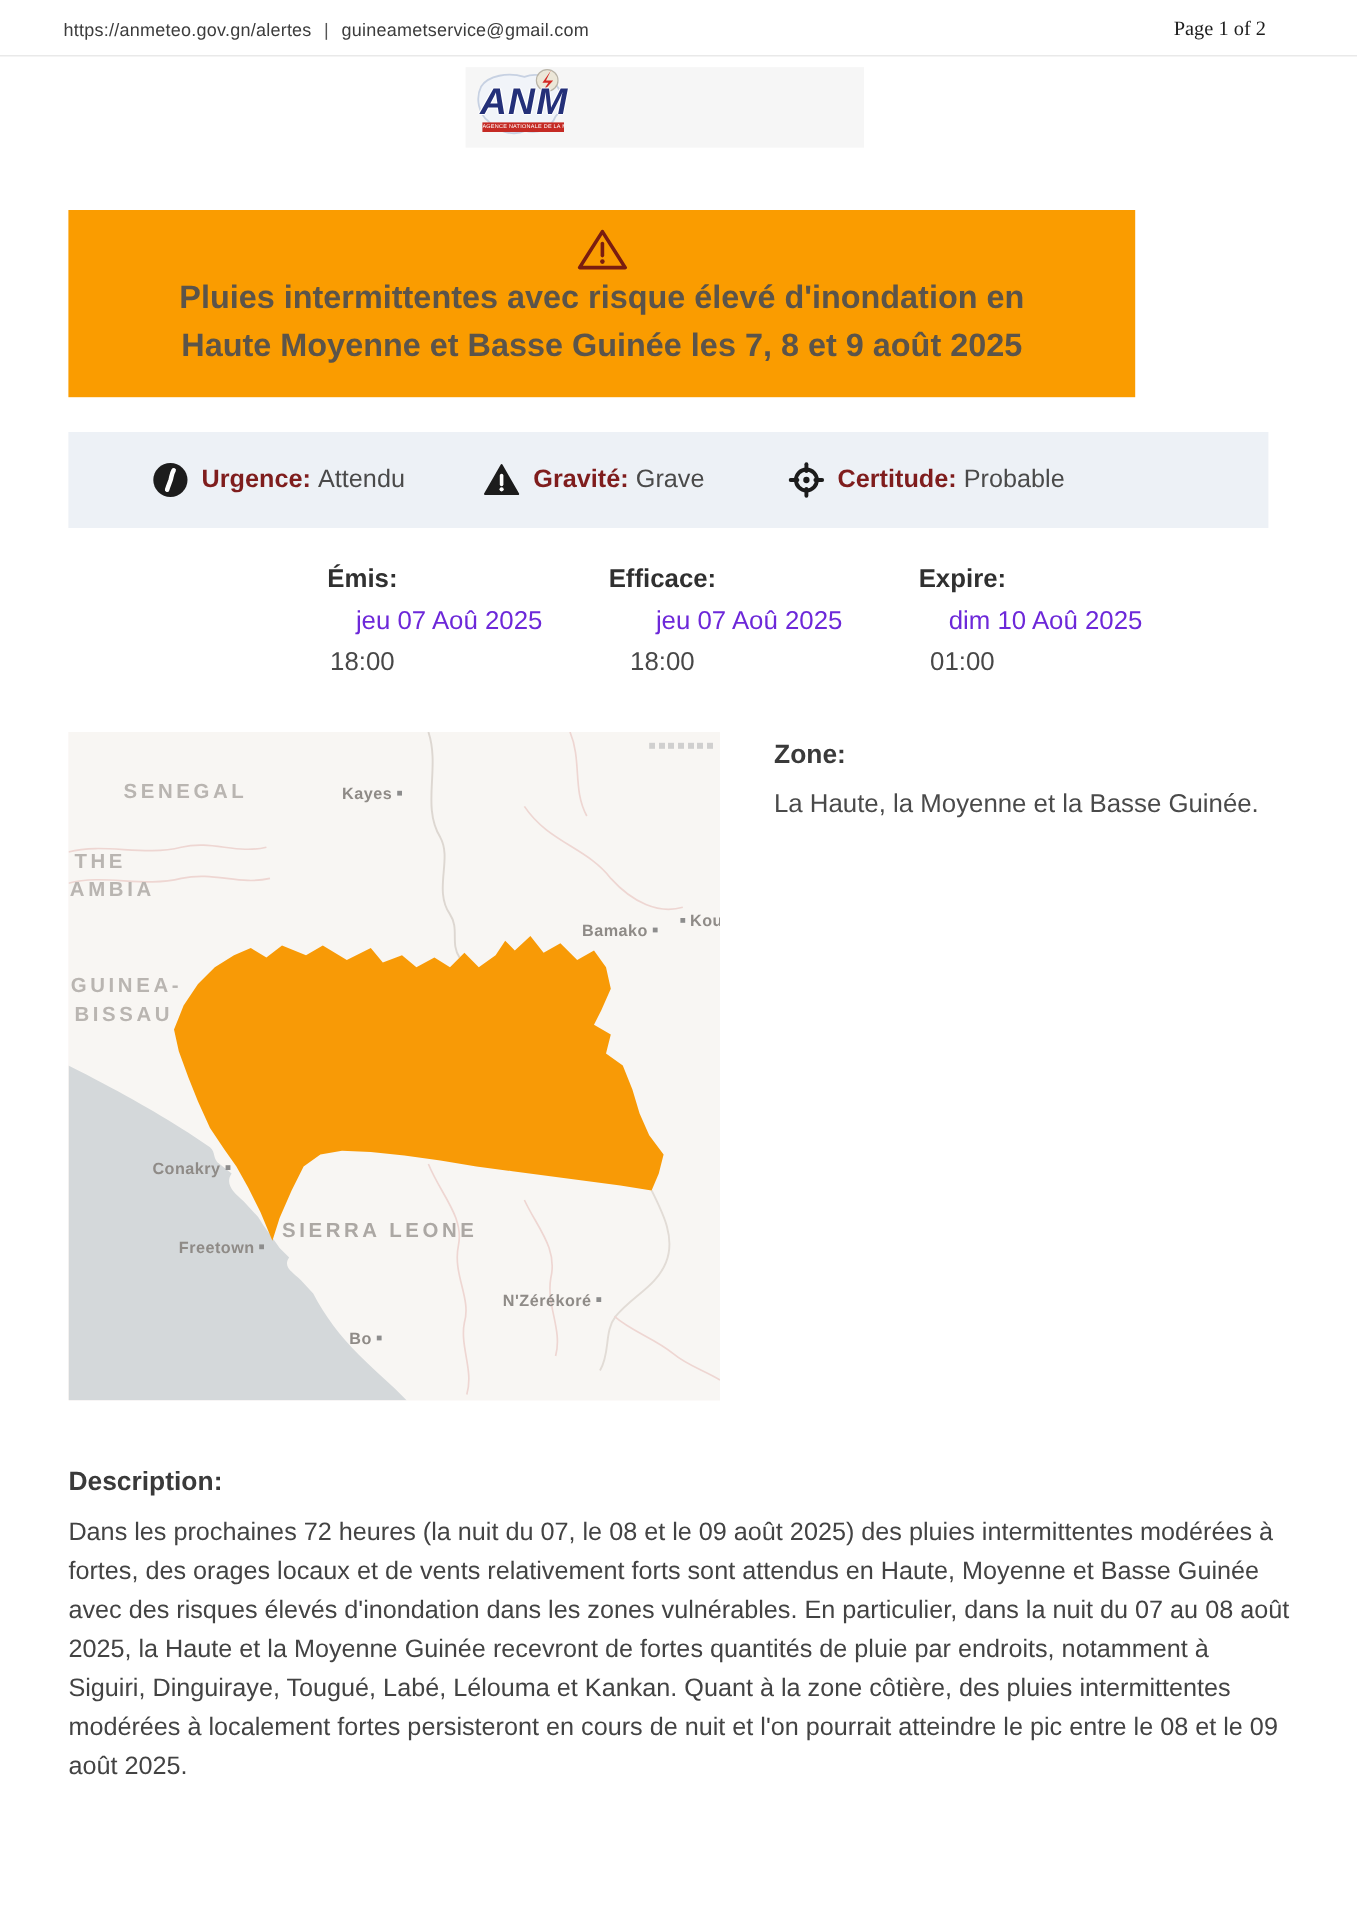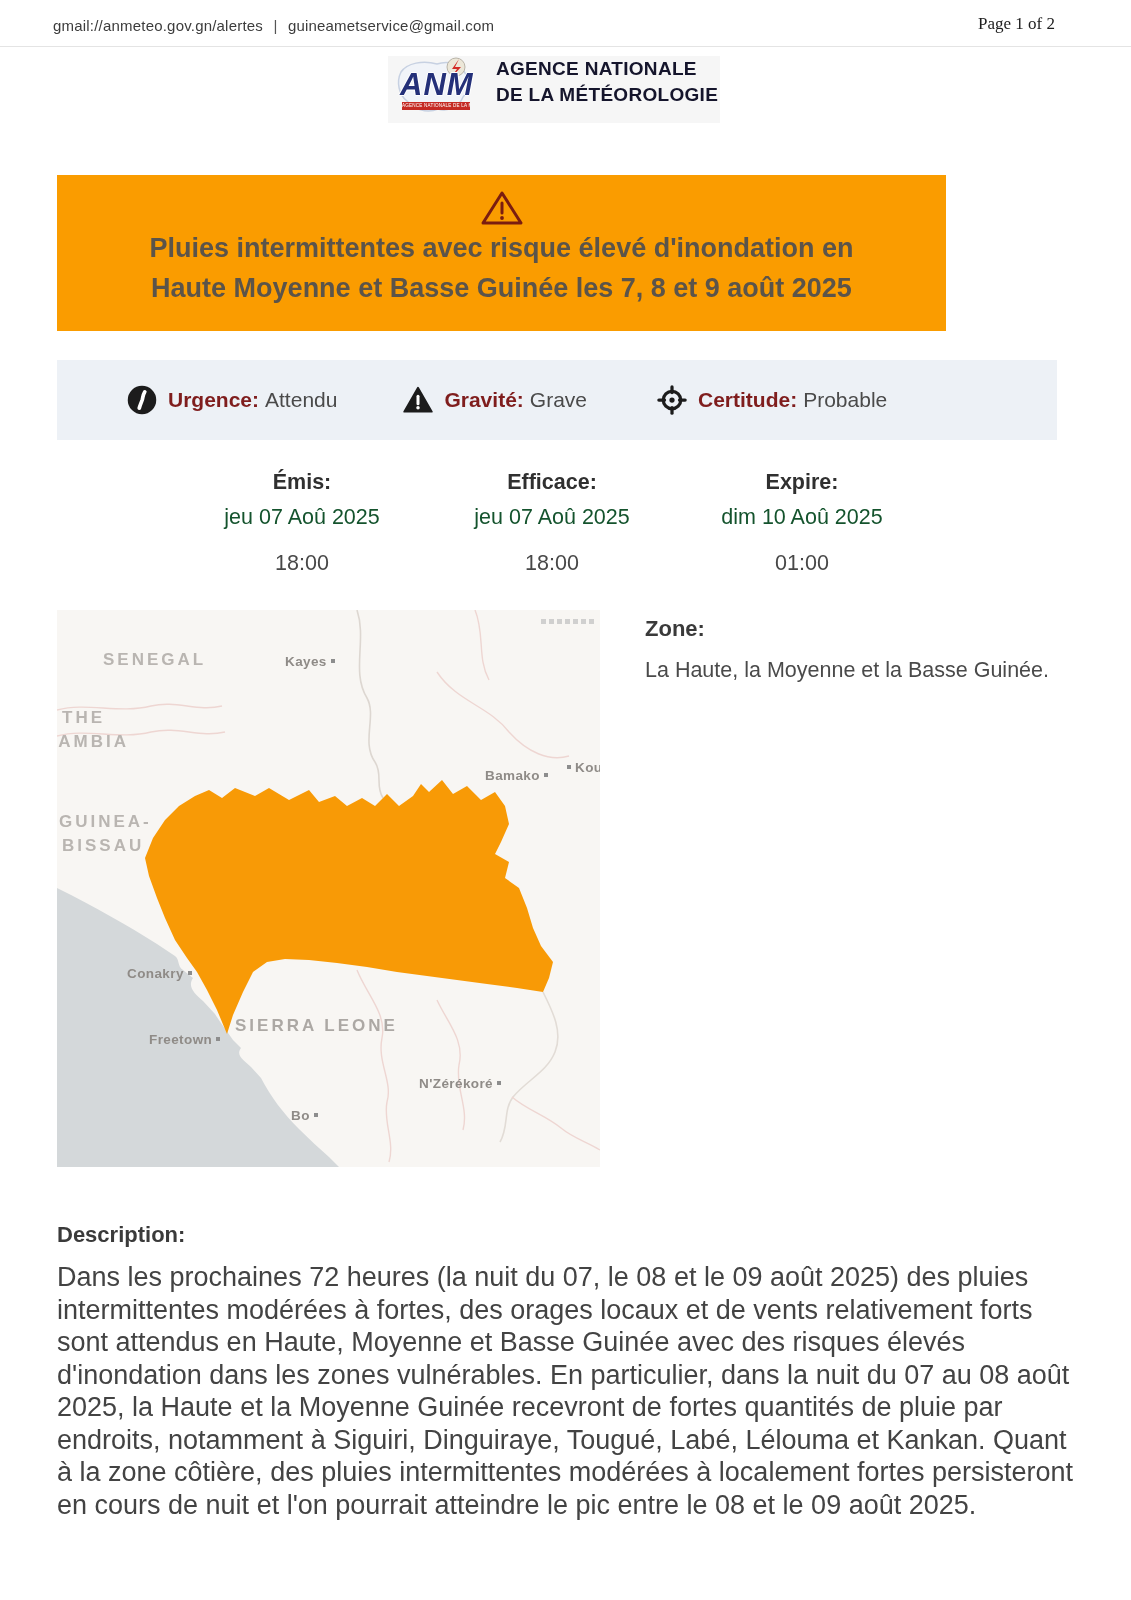--- a/index.html
+++ b/index.html
@@ -70,21 +70,21 @@
   .meta-item.m3 { margin-left:70px; }
   .meta-text { font-size:21px; color:#4a4a4a; white-space:nowrap; }
   .meta-text b { color:#7f1d1d; margin-right:6px; }
   
   .timing { position:absolute; left:57px; top:470px; width:1000px; height:115px; }
   .timing-col { position:absolute; width:300px; text-align:center; top:0; }
   .timing-col.c0 { left:95px; }
   .timing-col.c1 { left:345px; }
   .timing-col.c2 { left:595px; }
   .timing-label { font-size:21.5px; font-weight:bold; color:#303030; margin-bottom:10px; }
-  .timing-date  { font-size:21.5px; color:#14532d; margin-bottom:21px; }
+  .timing-date  { font-size:21.5px; color:#6d28d9; margin-bottom:9px;text-align:right; }
   .timing-time  { font-size:21.5px; color:#484848; }
   
   .map {
     position:absolute; left:57px; top:610px; width:543px; height:557px;
     background:#F8F6F3; overflow:hidden;
   }
   .map svg.geo { position:absolute; left:0; top:0; }
   .map-label { position:absolute; white-space:nowrap; }
   .country {
     font-size:17px; color:#b9b5b1; letter-spacing:3px; font-weight:bold;
@@ -100,47 +100,43 @@
     background:repeating-linear-gradient(90deg,#c6c6c6 0 5px, transparent 5px 8px);
     opacity:0.8;
   }
   
   .zone { position:absolute; left:645px; top:616px; width:410px; }
   .zone-label { font-size:22px; font-weight:bold; color:#3a3a3a; margin-bottom:11px; }
   .zone-text { font-size:21.5px; color:#4a4a4a; line-height:35px; }
   
   .description { position:absolute; left:57px; top:1222px; width:1018px; }
   .description-label { font-size:22px; font-weight:bold; color:#3a3a3a; margin-bottom:13px; }
-  .description-text { font-size:27px; color:#434343; line-height:32.5px; text-align:left; }
+  .description-text { font-size:21px; color:#434343; line-height:32.5px; text-align:left; }
 </style>
 </head>
 <body>
 
 <div class="top-header">
   <div class="header-left">
-    <span>gmail://anmeteo.gov.gn/alertes</span>
+    <span>https://anmeteo.gov.gn/alertes</span>
     <span class="sep">|</span>
     <span>guineametservice@gmail.com</span>
   </div>
   <div class="header-right">Page 1 of 2</div>
 </div>
 
 <div class="logo-box">
   <div class="logo-graphic">
     <svg width="86" height="62" viewBox="0 0 86 62">
       <path d="M8,16 C14,7 30,4 44,8 C55,4 68,8 72,17 C78,25 76,35 70,41 C66,51 55,56 45,53 C34,58 20,53 14,45 C6,39 3,26 8,16 Z" fill="#f1f4f9" stroke="#c7d1e2" stroke-width="1.5"></path>
       <circle cx="63" cy="11" r="9" fill="#ece7d8" stroke="#b9b4a8" stroke-width="1"></circle>
       <path d="M66,3 L59,13 L64,13 L57,23 L68,11 L62,11 Z" fill="#d32a25"></path>
     </svg>
     <div class="logo-anm">ANM</div>
     <div class="logo-strip">AGENCE NATIONALE DE LA METEOROLOGIE</div>
-  </div>
-  <div class="org-text">
-    <div>AGENCE NATIONALE</div>
-    <div>DE LA MÉTÉOROLOGIE</div>
   </div>
 </div>
 
 <div class="banner">
   <div class="banner-icon">
     <svg width="44" height="38" viewBox="0 0 44 38">
       <path d="M22,4 L41,34 L3,34 Z" fill="none" stroke="#7a1d10" stroke-width="3" stroke-linejoin="round"></path>
       <line x1="22" y1="14" x2="22" y2="24" stroke="#7a1d10" stroke-width="3" stroke-linecap="round"></line>
       <circle cx="22" cy="29" r="1.9" fill="#7a1d10"></circle>
     </svg>

